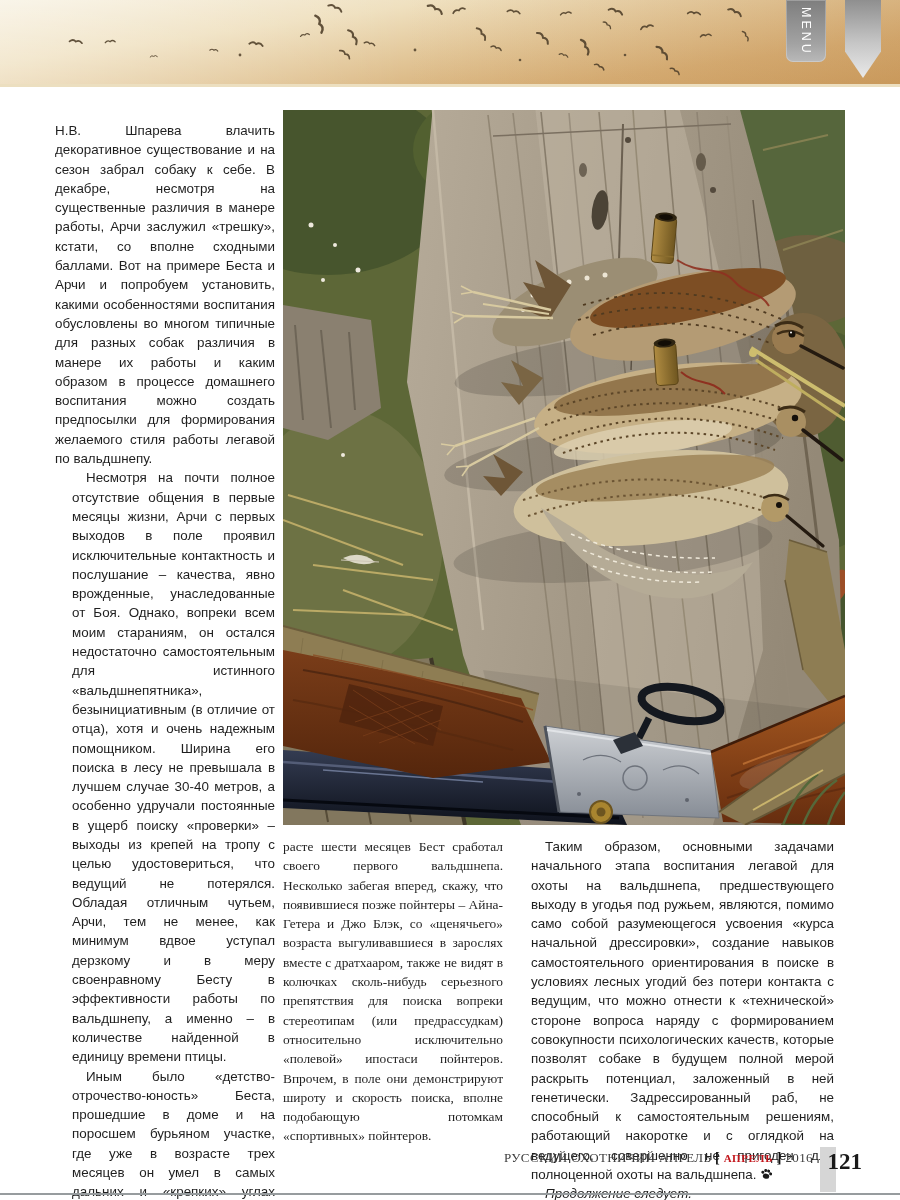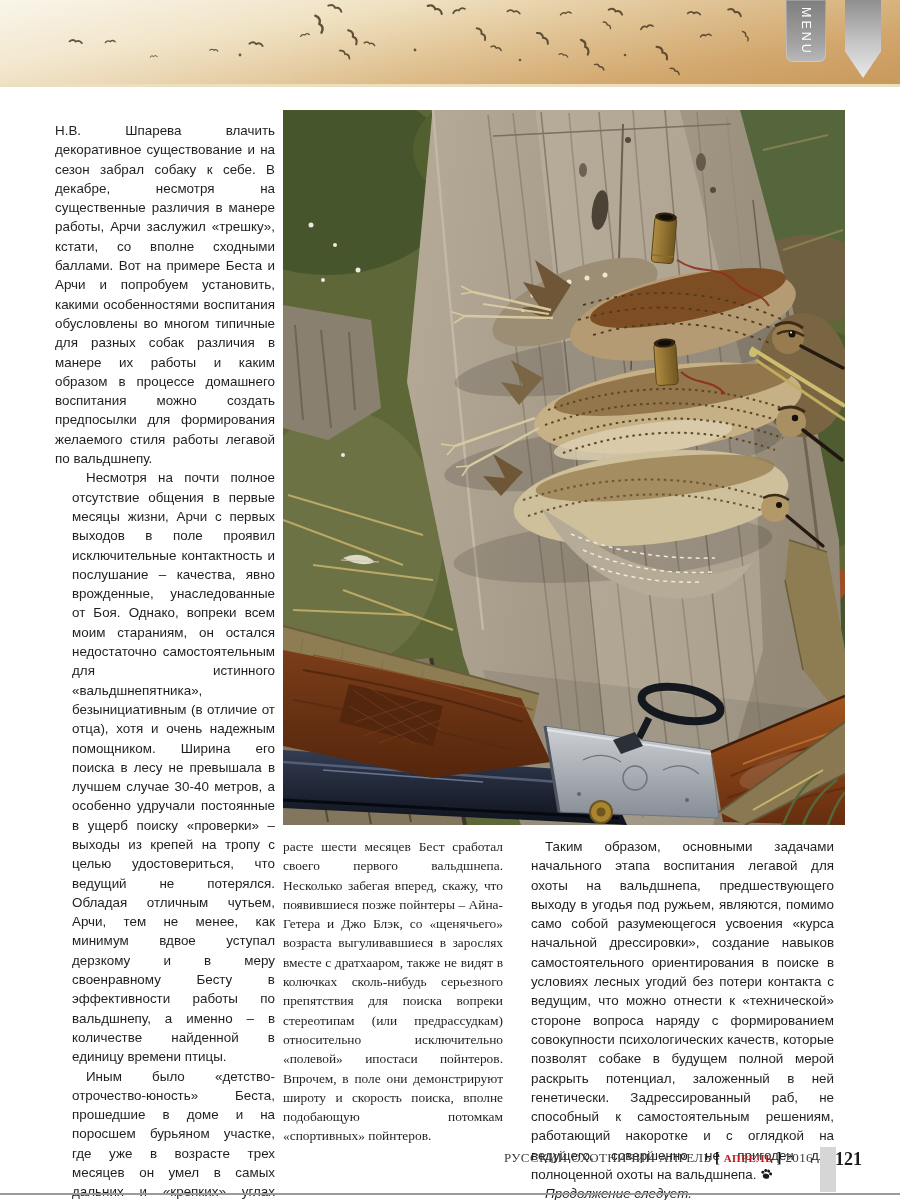--- a/index.html
+++ b/index.html
@@ -39,21 +39,21 @@
 
   
   .footer-journal{position:absolute;top:1150px;right:87px;
     font-family:"Liberation Serif","DejaVu Serif",serif;font-size:13px;color:#3c3c3c;
     letter-spacing:0.4px;white-space:nowrap;}
   .footer-journal .bracket{font-weight:bold;color:#111;font-size:14px;}
   .footer-journal .month{font-weight:bold;color:#c3161c;font-size:11px;letter-spacing:0.6px;}
   .footer-journal .year{font-weight:normal;color:#3c3c3c;}
   .footer-bar{position:absolute;top:1147px;right:64px;width:16px;height:45px;background:#d6d6d6;}
   .page-num{position:absolute;top:1149px;right:38px;font-family:"Liberation Serif","DejaVu Serif",serif;
-    font-weight:bold;font-size:18px;color:#1a1a1a;}
+    font-weight:bold;font-size:23px;color:#1a1a1a;}
   .bottom-rule{position:absolute;left:0;top:1193px;width:900px;height:2px;background:#979c9e;}
 </style>
 </head>
 <body>
 
 <div class="page">
 
   <div class="banner">
     <svg width="900" height="84">
       <defs>

